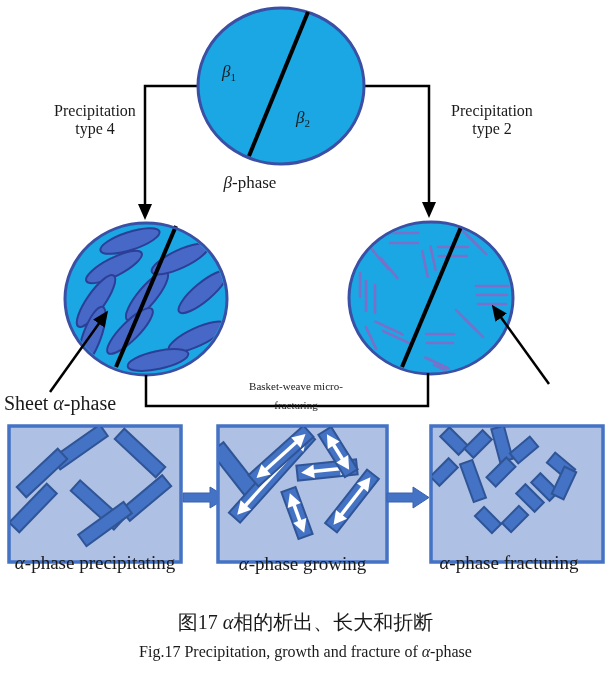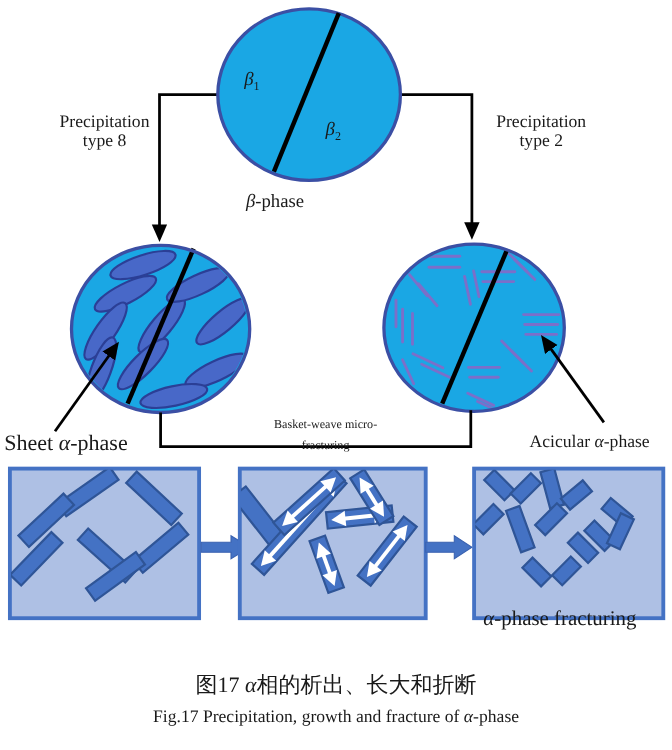--- a/index.html
+++ b/index.html
@@ -219,21 +219,21 @@
           </g>
           <g transform="translate(515 519) rotate(-45)">
             <rect x="-12" y="-6.5" width="24" height="13" fill="#4472c4" stroke="#2f5597" stroke-width="2"></rect>
           </g>
         </g>
     </g>
   </svg>
 
   <div class="lbl two-line" style="left:28px;top:86px;width:134px;font-size:16px;">
     <span>Precipitation</span><br>
-    <span>type 8</span>
+    <span>type 4</span>
   </div>
 
   <div class="lbl two-line" style="left:425px;top:86px;width:134px;font-size:16px;">
     <span>Precipitation</span><br>
     <span>type 2</span>
   </div>
 
   <div class="lbl" style="left:222px;top:46px;font-size:17px;">
     <span class="gk">β</span><sub style="font-size:11px;">1</sub>
   </div>
@@ -248,25 +248,28 @@
 
   <div class="lbl" style="left:0px;top:376px;width:120px;font-size:20px;">
     <span>Sheet </span><span class="gk">α</span><span>-phase</span>
   </div>
 
   <div class="lbl two-line" style="left:213px;top:361px;width:166px;font-size:11px;line-height:19px;">
     <span>Basket-weave micro-</span><br>
     <span>fracturing</span>
   </div>
 
-  <div class="lbl" style="left:465px;top:377px;width:142px;font-size:16px;">
-    <span>Acicular </span><span class="gk">α</span><span>-phase</span>
-  </div>
-
-
+
+  <div class="lbl" style="left:10px;top:536px;width:170px;font-size:19px;">
+    <span class="gk">α</span><span>-phase precipitating</span>
+  </div>
+
+  <div class="lbl" style="left:218px;top:537px;width:169px;font-size:19px;">
+    <span class="gk">α</span><span>-phase growing</span>
+  </div>
 
   <div class="lbl" style="left:431px;top:536px;width:156px;font-size:19px;">
     <span class="gk">α</span><span>-phase fracturing</span>
   </div>
 
   <div class="caption" style="top:609px;font-size:20px;">
     <span>图17  </span><span class="gk">α</span><span>相的析出、长大和折断</span>
   </div>
 
   <div class="caption" style="top:643px;font-size:16px;">

